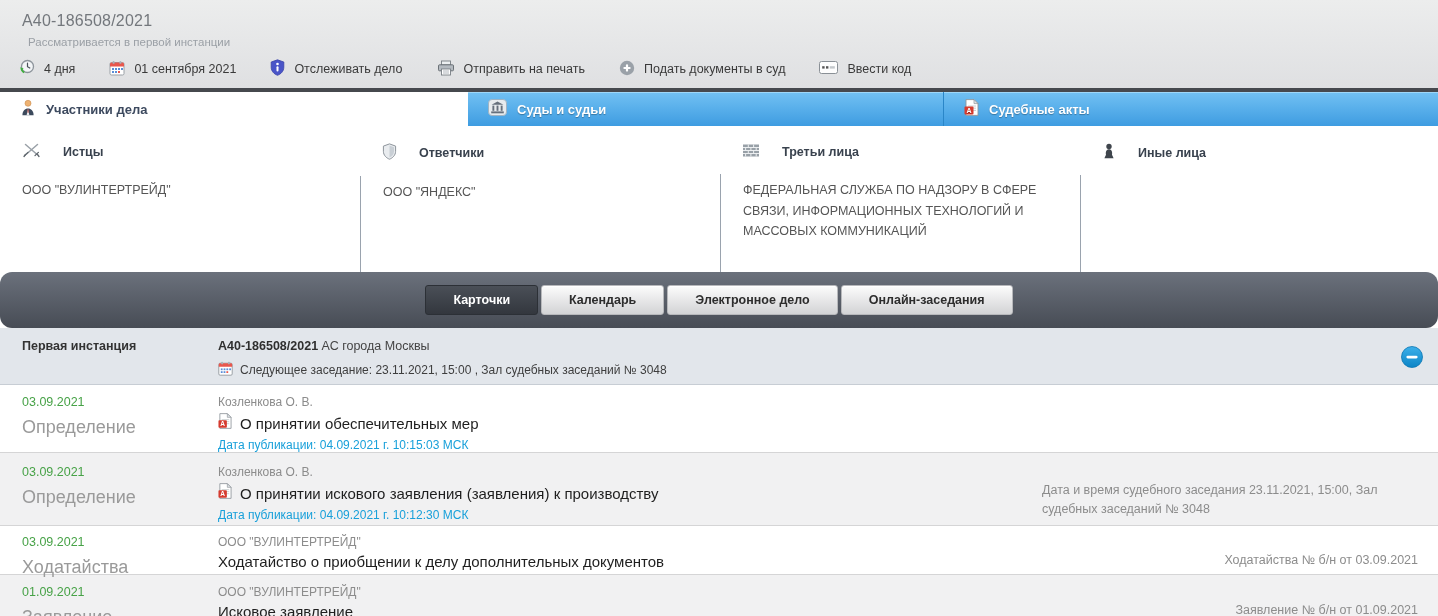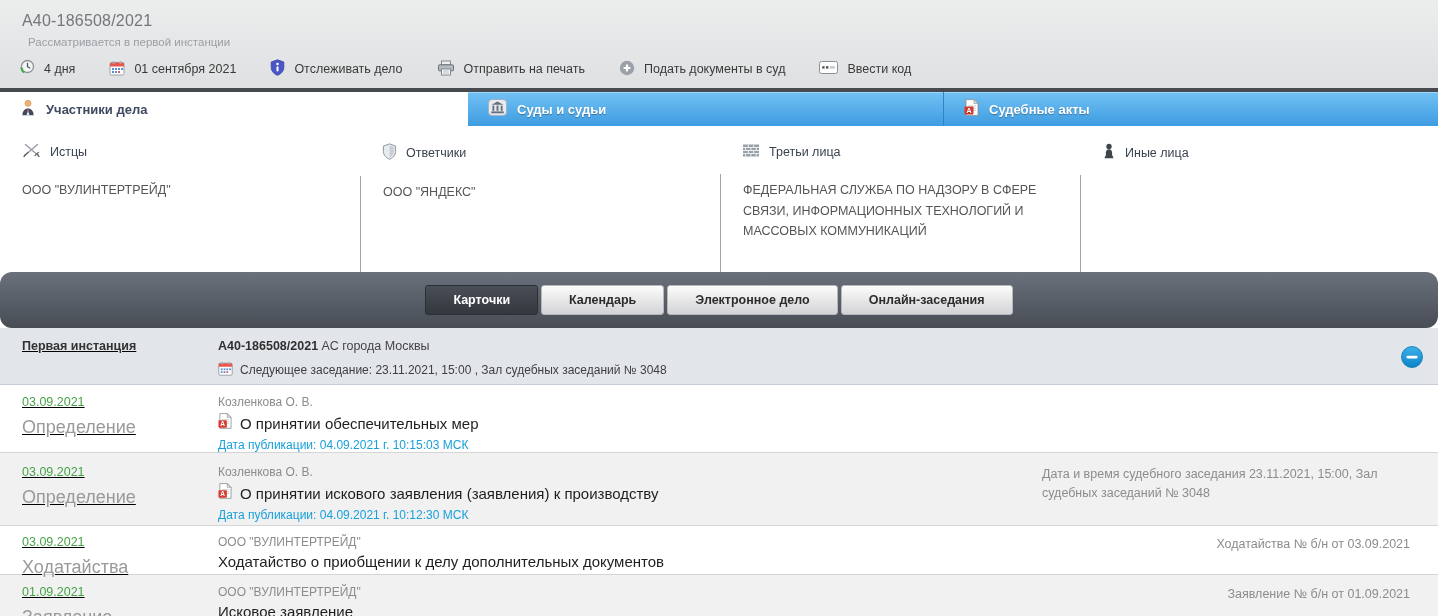--- a/index.html
+++ b/index.html
@@ -18,50 +18,50 @@
   .tabs { display:flex; height:38px; border-top:4px solid #46494e; }
   .tab { display:flex; align-items:center; gap:10px; padding-left:20px; font-size:13px; font-weight:bold; cursor:pointer; }
   .tab-active { width:468px; background:#fff; color:#3d4a5f; }
   .tab-blue { background:linear-gradient(#72c1f3,#3e9ce1); color:#fff; text-shadow:0 1px 1px rgba(0,0,0,.3); box-shadow:inset 0 1px 0 #9ed7f8; }
   .tab-courts { width:475px; }
   .tab-acts { flex:1; border-left:1px solid #2a86c8; }
 
   
   .participants { height:146px; background:#fff; display:grid; grid-template-columns:360px 360px 360px 358px; }
   .p-col { display:flex; flex-direction:column; }
-  .p-head { display:flex; align-items:center; gap:9px; padding:17px 0 0 22px; font-size:12.5px; font-weight:normal; color:#39424e; }
+  .p-head { display:flex; align-items:center; gap:22px; padding:17px 0 0 22px; font-size:12.5px; font-weight:bold; color:#39424e; }
   .p-body { flex:1; margin-top:13px; padding:6px 34px 10px 22px; font-size:12.5px; color:#555; line-height:1.65; }
   .p-col + .p-col .p-body { border-left:1px solid #9aa3ae; }
 
   
   .viewbar { height:56px; background:linear-gradient(#6b717c,#474c55); border-radius:12px; display:flex; align-items:center; justify-content:center; gap:3px; }
   .view-btn { height:30px; padding:0 27px; display:flex; align-items:center; border-radius:3px; font-size:12.5px; font-weight:bold; cursor:pointer; }
   .view-btn-active { background:linear-gradient(#4a4f57,#33373e); color:#fff; border:1px solid #2c3036; }
   .view-btn-idle { background:linear-gradient(#fcfcfc,#d2d3d5); color:#2d2d2d; border:1px solid #b7b8bb; box-shadow:inset 0 1px 0 #fff; }
 
   
   .instance { height:57px; background:#e2e6eb; border-bottom:1px solid #c7cdd4; display:flex; padding-top:11px; position:relative; }
-  .col-left { width:218px; flex:0 0 218px; padding-left:22px;text-decoration:underline; }
+  .col-left { width:218px; flex:0 0 218px; padding-left:22px; }
   .inst-name { font-size:12.5px; font-weight:bold; color:#333; }
   .inst-caseline { font-size:12.5px; color:#444; }
   .inst-case { font-weight:bold; color:#2f2f2f; }
   .inst-next { display:flex; align-items:center; gap:7px; margin-top:8px; font-size:12px; color:#3e3e3e; }
   .collapse-btn { position:absolute; right:14px; top:17px; width:24px; height:24px; cursor:pointer; }
 
   
   .doc-row { display:flex; border-bottom:1px solid #d5d5d6; background:#fff; }
   .doc-row.alt { background:#f1f1f2; }
   .doc-date { font-size:12.5px; color:#47a247; }
   .doc-type { font-size:18px; color:#9a9a9a; margin-top:8px; }
   .doc-mid { flex:1; min-width:0; }
   .doc-author { font-size:12px; color:#8c8c8c; }
   .doc-titleline { display:flex; align-items:center; gap:8px; margin-top:4px; }
   .doc-title { font-size:15px; color:#1f1f1f; cursor:pointer; }
   .doc-pub { font-size:12px; color:#18a0da; margin-top:5px; cursor:pointer; }
-  .doc-note { flex:0 0 396px; width:396px; padding-right:28px; font-size:12.5px; color:#8c8c8c; line-height:1.5; }
+  .doc-note { flex:0 0 396px; width:396px; padding-right:20px; font-size:12.5px; color:#8c8c8c; line-height:1.5;margin-top:16px; }
   .note-right { text-align:right; }
   .r1 { height:68px; padding-top:10px; }
   .r2 { height:73px; padding-top:12px; }
   .r3 { height:49px; padding-top:9px; }
   .r4 { height:53px; padding-top:10px; border-bottom:none;justify-content:flex-end; }
 </style>
 </head>
 <body>
 
 <div class="header">

